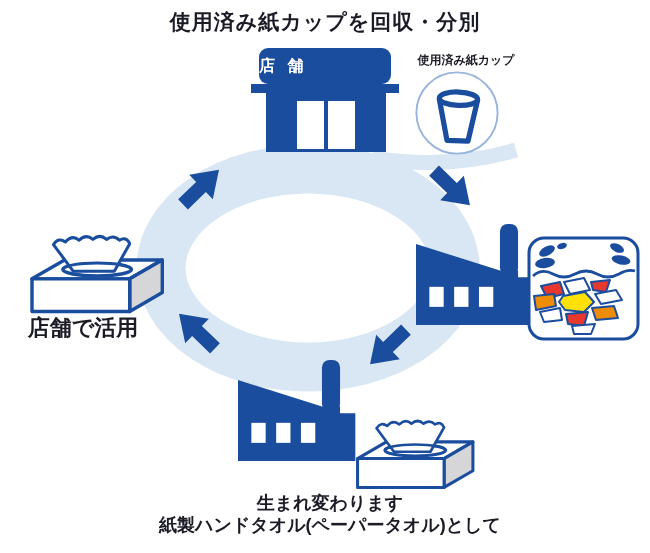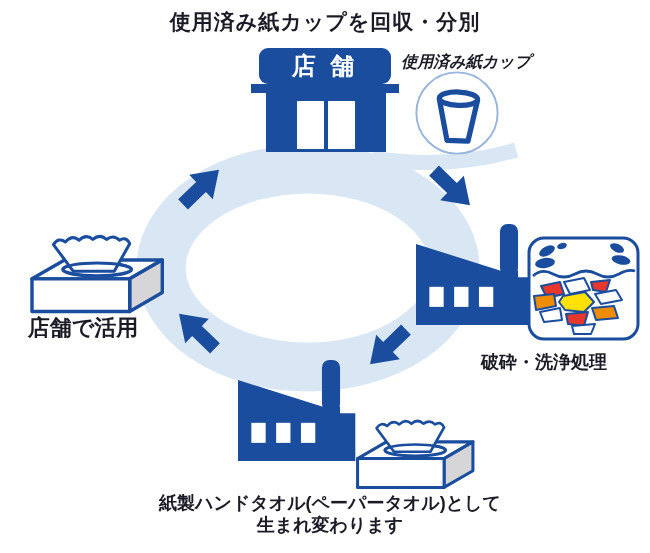--- a/index.html
+++ b/index.html
@@ -10,30 +10,30 @@
   html,body{margin:0;padding:0;background:#fff;}
   body{font-family:"Liberation Sans","DejaVu Sans",sans-serif;}
   .stage{position:relative;width:650px;height:553px;background:#fff;overflow:hidden;}
 
   .title{position:absolute;left:0;right:0;top:8px;text-align:center;
     font-size:21px;font-weight:bold;letter-spacing:1px;color:var(--text-dark);}
 
   svg.bg{position:absolute;left:0;top:0;width:650px;height:553px;z-index:1;}
 
   .lbl{position:absolute;font-weight:bold;color:var(--text-dark);text-align:center;z-index:6;}
-  .cup-label{left:398px;top:52px;width:136px;font-size:16px;font-style:italic;}
+  .cup-label{left:398px;top:52px;width:136px;font-size:12px;}
   .crush-label{left:438px;top:351px;width:212px;font-size:18px;line-height:23px;}
   .towel-label{left:112px;top:492px;width:436px;font-size:18px;line-height:22px;}
   .reuse-label{left:8px;top:313px;width:150px;font-size:22px;}
 
   
   .store{position:absolute;left:251px;top:48px;width:148px;height:106px;z-index:5;}
   .store-sign{position:absolute;left:8px;top:0;width:132px;height:36px;background:var(--primary-blue);
-    border-radius:9px;color:#fff;font-size:24px;font-weight:bold;letter-spacing:4px;
-    display:flex;align-items:center;justify-content:center;}
+    border-radius:9px;color:#fff;font-size:16px;font-weight:bold;letter-spacing:4px;
+    display:flex;align-items:center;}
   .store-awning{position:absolute;left:0;top:36px;width:148px;height:9px;background:var(--primary-blue);}
   .store-body{position:absolute;left:15px;top:45px;width:120px;height:59px;background:var(--primary-blue);}
   .store-door{position:absolute;top:8px;width:27px;height:48px;background:#fff;}
   .door1{left:31px;} .door2{left:62px;}
 
   .icon-abs{position:absolute;z-index:4;}
   .cup-svg{left:414px;top:70px;width:86px;height:86px;z-index:5;}
   .factory-right{left:416px;top:214px;width:124px;height:118px;}
   .factory-bottom{left:238px;top:350px;width:124px;height:118px;}
   .shredbox{left:527px;top:236px;width:113px;height:105px;z-index:5;}
@@ -131,32 +131,31 @@
       <polygon class="f-yellow" points="36,60 58,56 67,66 57,76 38,74 32,66"></polygon>
       <polygon class="f-white" points="68,58 89,54 95,64 74,68"></polygon>
       <polygon class="f-white" points="13,76 33,72 35,84 17,86"></polygon>
       <polygon class="f-red" points="39,78 61,76 57,90 41,88"></polygon>
       <polygon class="f-orange" points="65,72 87,70 91,82 69,84"></polygon>
       <polygon class="f-white" points="45,90 68,88 64,98 47,98"></polygon>
     </g>
   </svg>
 
   <div class="lbl crush-label">
-    <div>破砕・洗浄処理</div>
   </div>
 
   <svg class="icon-abs factory-bottom">
     <use href="#sym-factory"></use>
   </svg>
   <svg class="icon-abs tissue-bottom">
     <use href="#sym-tissue"></use>
   </svg>
   <div class="lbl towel-label">
+    <div>生まれ変わります</div>
     <div>紙製ハンドタオル(ペーパータオル)として</div>
-    <div>生まれ変わります</div>
   </div>
 
   <svg class="icon-abs tissue-left">
     <use href="#sym-tissue"></use>
   </svg>
   <div class="lbl reuse-label">店舗で活用</div>
 
 </div>
 
 </body></html>

